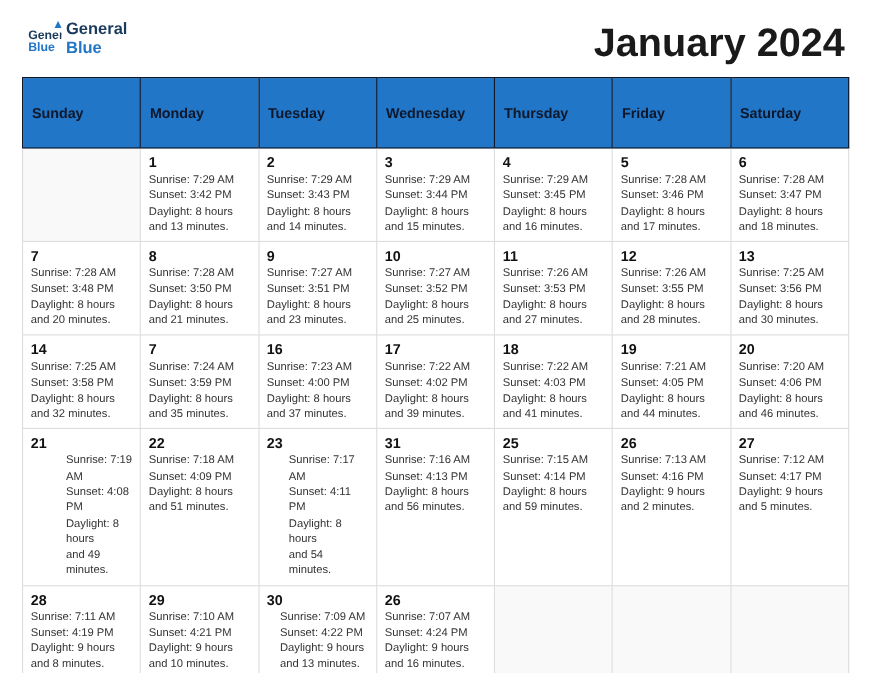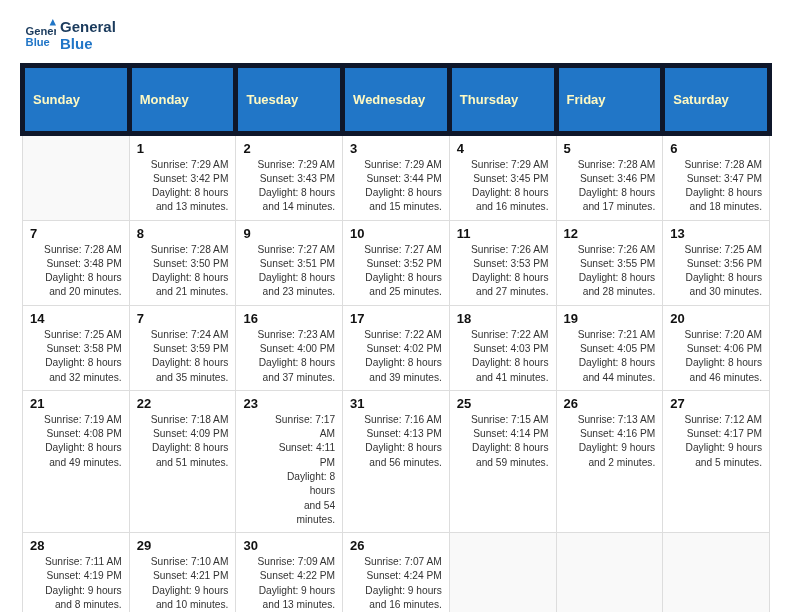--- a/index.html
+++ b/index.html
@@ -38,26 +38,26 @@
     }
     .calendar {
       width: 100%;
       border-collapse: collapse;
       padding: 0 10px;
       margin: 0 10px;
       width: calc(100% - 20px);
     }
     .calendar th {
       background: #2176c7;
-      color: #fef9c3;
+      color: #0f172a;
       font-size: 13px;
       font-weight: bold;
       padding: 24px 8px;
       text-align: left;
-      border: 5px solid #0f172a;
+      border: 1px solid #0f172a;
     }
     .calendar td {
       vertical-align: top;
       padding: 5px 7px;
       border: 1px solid #ddd;
       width: 14.28%;
       font-size: 10.5px;
       color: #333;
       background: #fff;
       min-height: 80px;
@@ -69,21 +69,20 @@
       font-size: 13px;
       font-weight: bold;
       color: #111;
       display: block;
       margin-bottom: 2px;
     }
     .day-info {
       font-size: 10.2px;
       color: #333;
       line-height: 1.4;
-      text-align: right;
     }
     .calendar-wrapper {
       padding: 0 10px 10px 10px;
     }
   </style>
 </head>
 <body>
 
 <div class="header">
   <div class="logo">
@@ -91,20 +90,21 @@
       <text x="2" y="20" font-size="14" font-weight="bold" fill="#1a3a5c">General</text>
       <text x="2" y="34" font-size="14" font-weight="bold" fill="#2176c7">Blue</text>
       <polygon points="32,8 40,8 36,0" fill="#2176c7"></polygon>
     </svg>
     <div style="display:flex;flex-direction:column;line-height:1.15;">
       <span style="font-size:15px;font-weight:bold;color:#1a3a5c;">General</span>
       <span style="font-size:15px;font-weight:bold;color:#2176c7;">Blue</span>
     </div>
   </div>
   <div class="title-block">
+    <div class="month-title">January 2024</div>
   </div>
 </div>
 
 <div class="calendar-wrapper">
   <table class="calendar">
     <thead>
       <tr>
       <th>Sunday</th>
           <th>Monday</th>
           <th>Tuesday</th>
@@ -258,21 +258,21 @@
             <span class="day-num">20</span>
             <div class="day-info" style="white-space: pre-line;">Sunrise: 7:20 AM
 Sunset: 4:06 PM
 Daylight: 8 hours
 and 46 minutes.</div>
           </td>
         </tr>
         <tr>
           <td>
             <span class="day-num">21</span>
-            <div class="day-info" style="white-space: pre-line;">Sunrise: 7:19 AM
+            <div class="day-info" style="white-space: pre-line; margin-left: 32px;">Sunrise: 7:19 AM
 Sunset: 4:08 PM
 Daylight: 8 hours
 and 49 minutes.</div>
           </td>
           <td>
             <span class="day-num">22</span>
             <div class="day-info" style="white-space: pre-line;">Sunrise: 7:18 AM
 Sunset: 4:09 PM
 Daylight: 8 hours
 and 51 minutes.</div>

